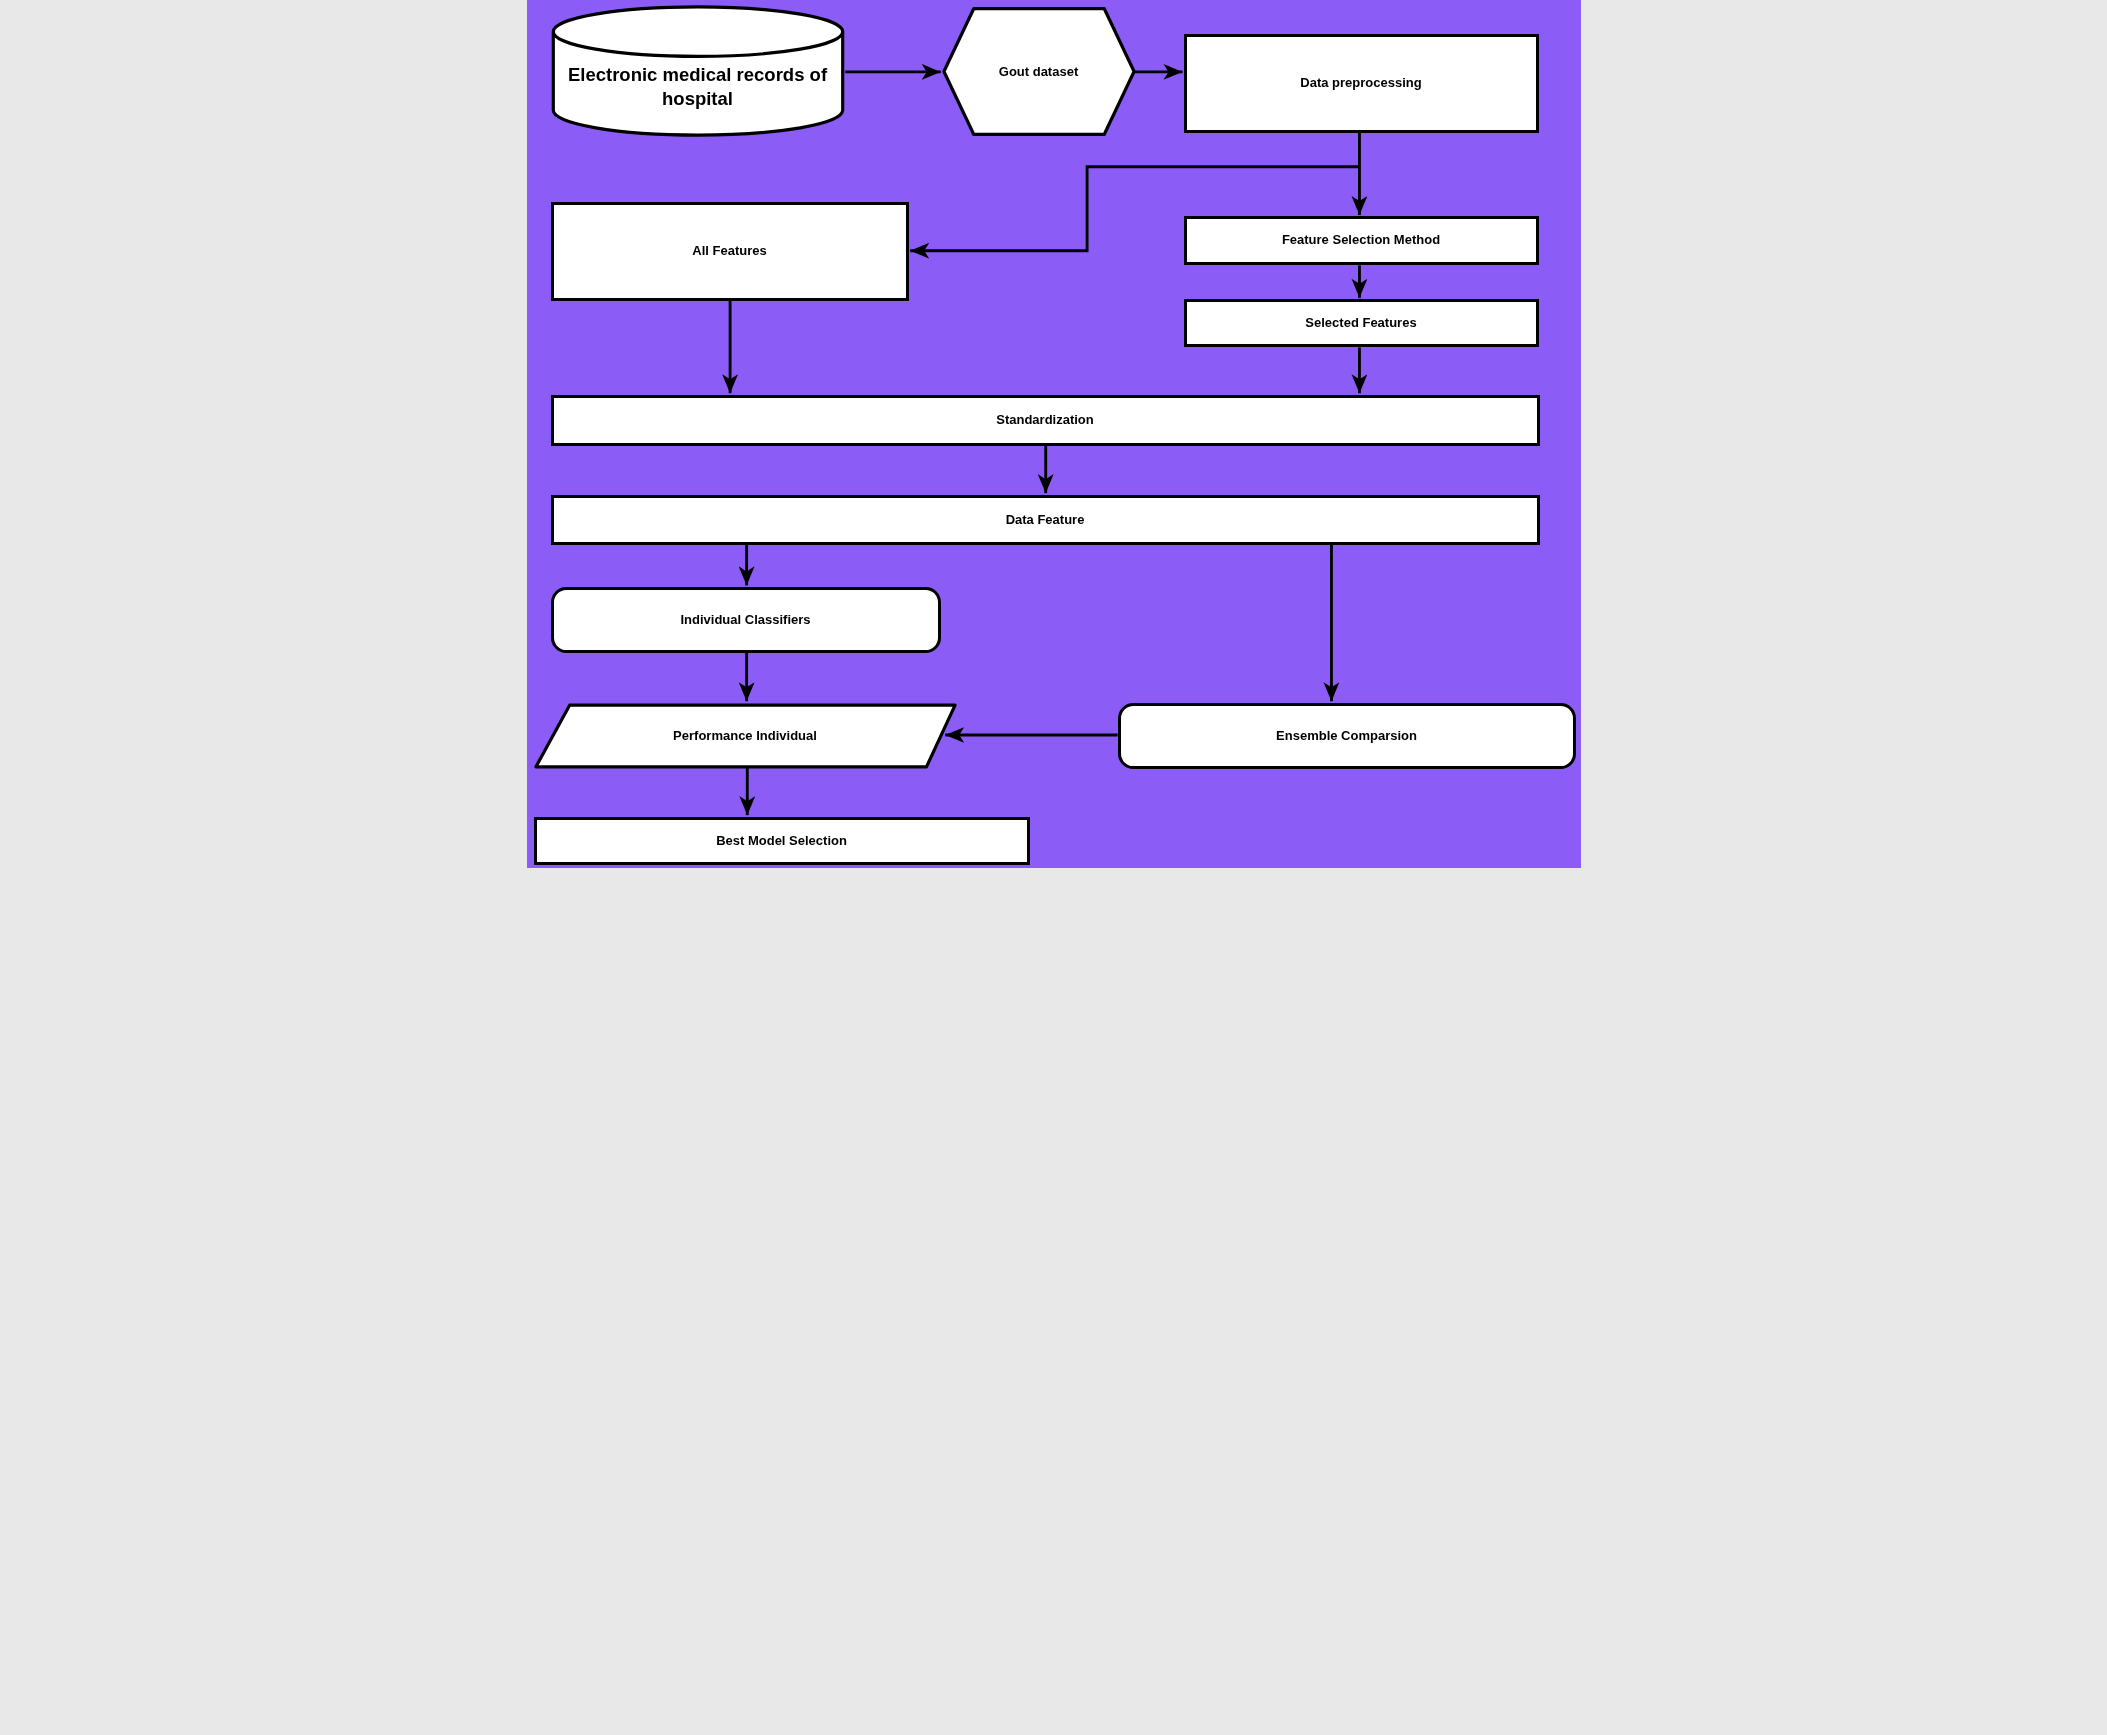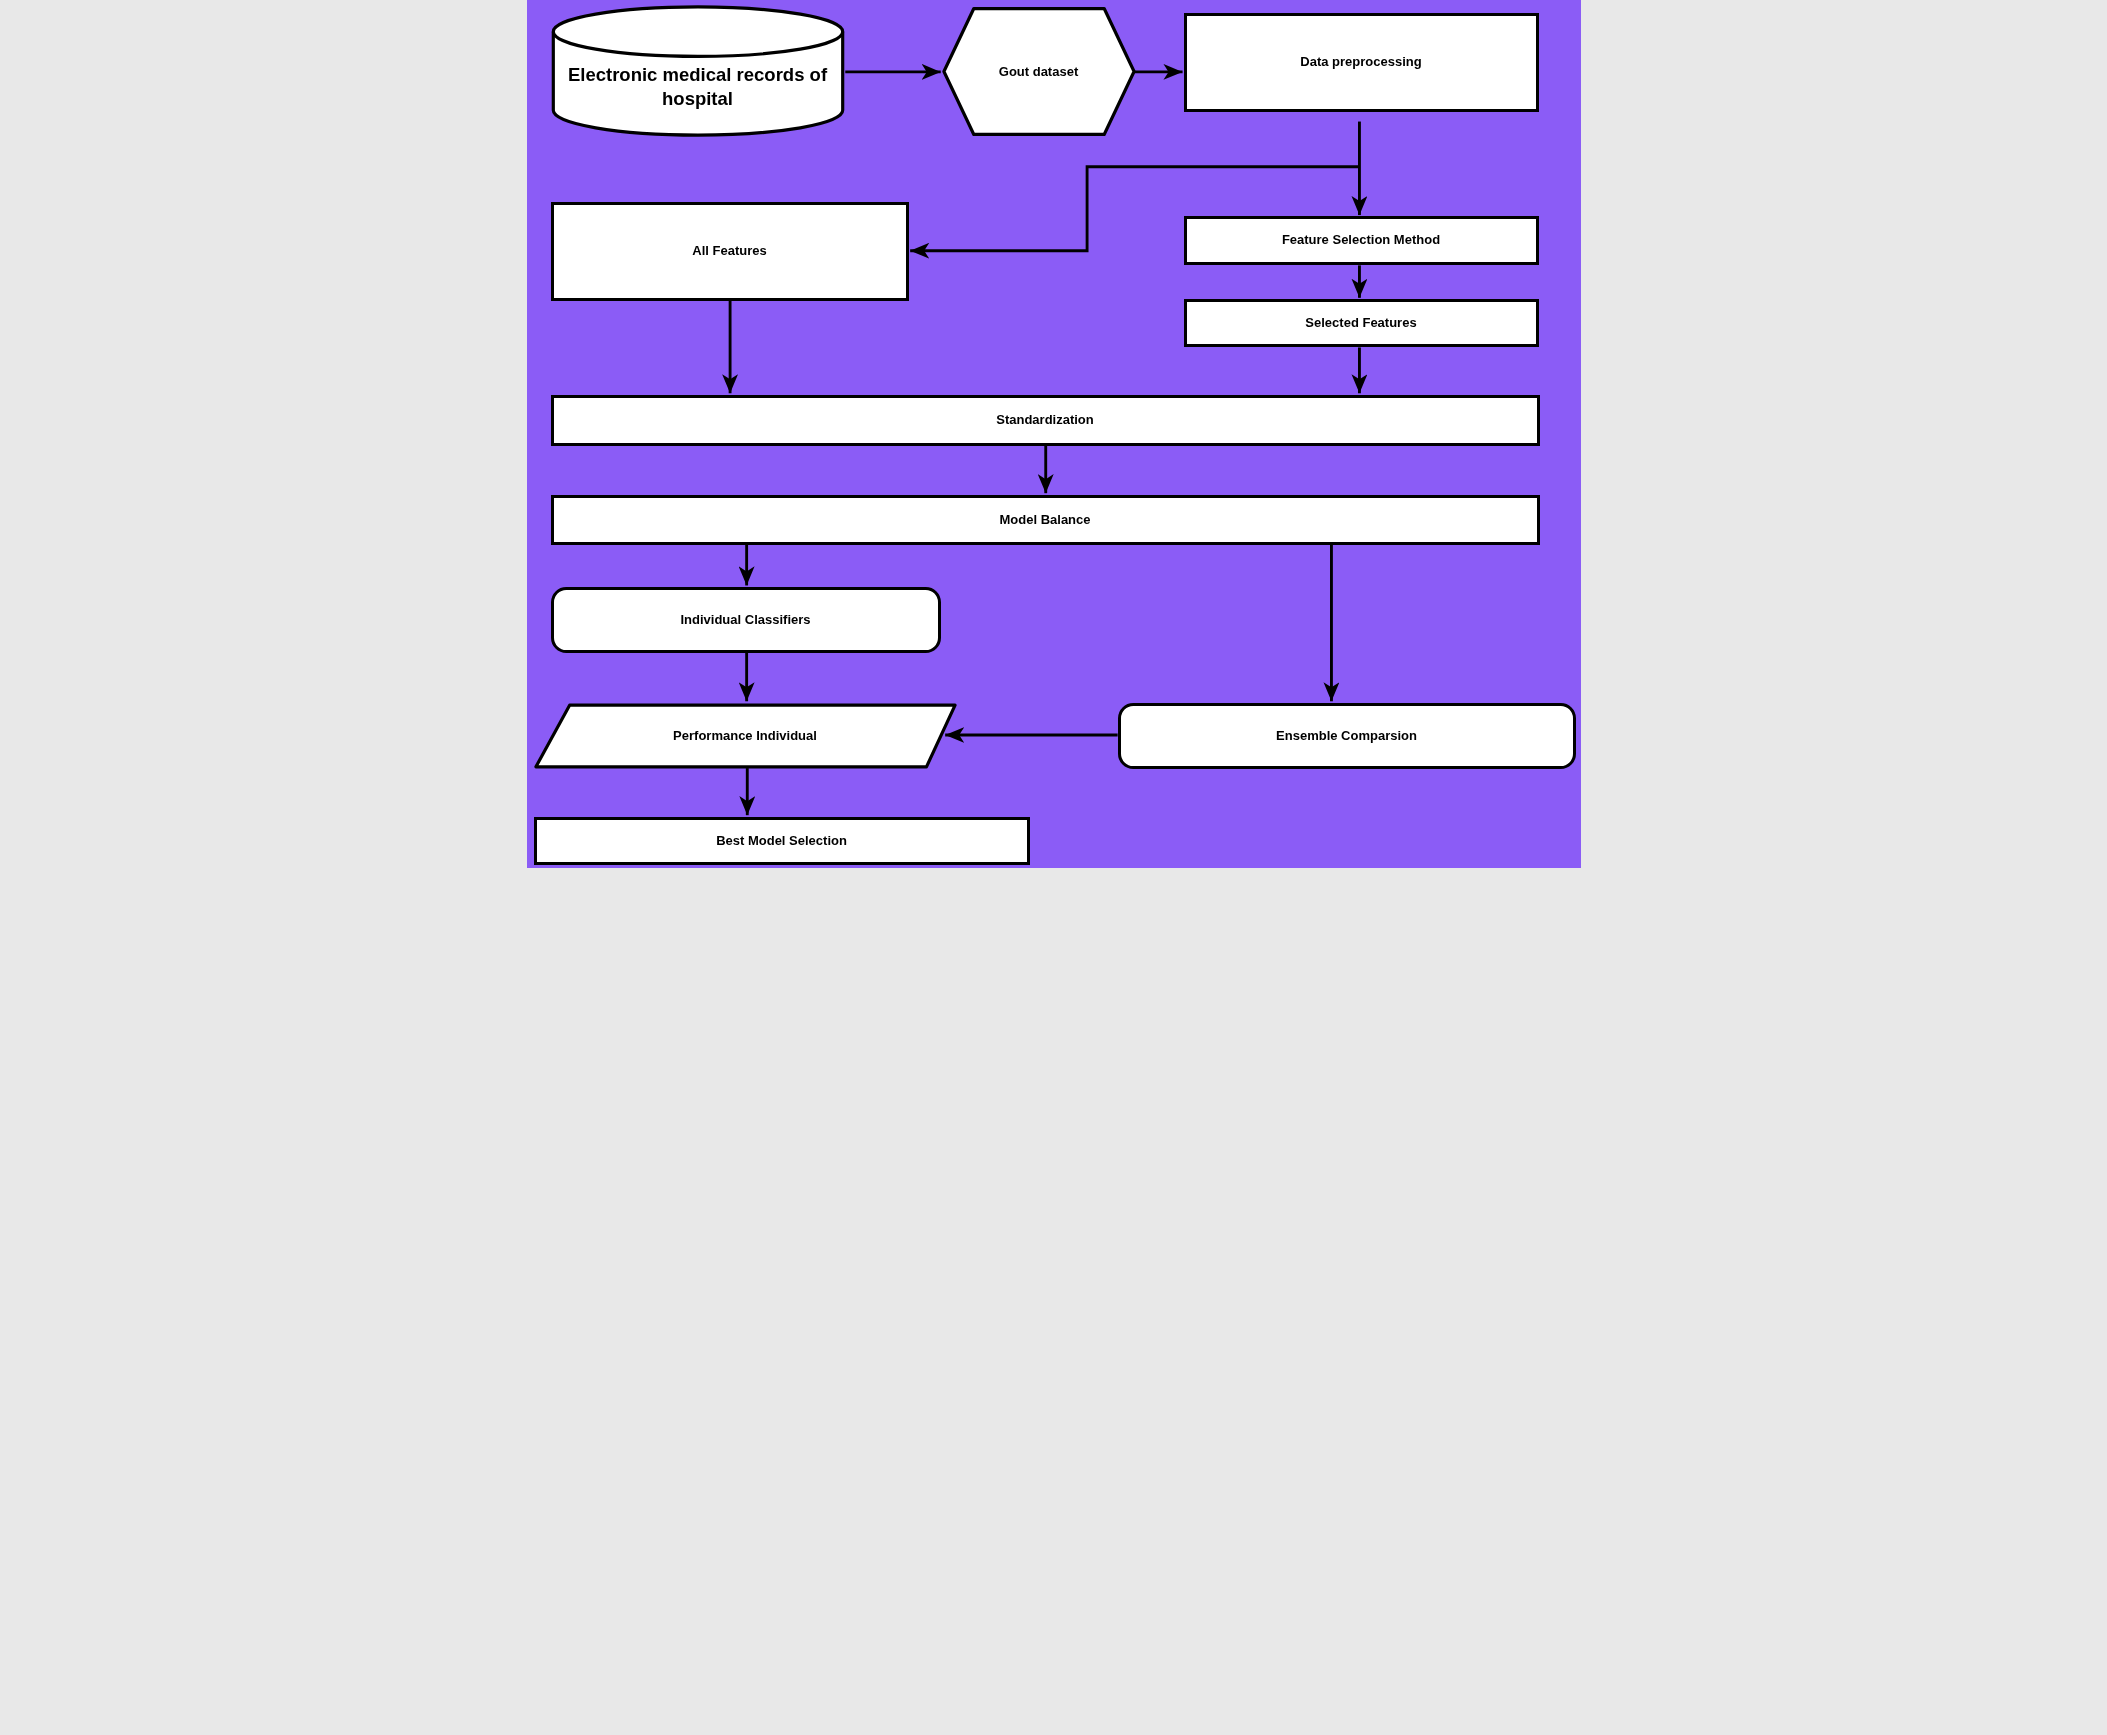--- a/index.html
+++ b/index.html
@@ -67,21 +67,21 @@
 
   <div class="node" style="left:415px; top:6.4px; width:194px; height:131px;">
     <svg class="shape hex-svg" viewBox="0 0 305 206" aria-hidden="true">
       <polygon points="3,103 50,4 255,4 302,103 255,202 50,202"></polygon>
     </svg>
     <div class="label">
       <div class="inner">Gout dataset</div>
     </div>
   </div>
 
-  <div class="node rect" style="left:657px; top:13px; width:355px; height:99px;">
+  <div class="node rect" style="left:657px; top:34px; width:355px; height:99px;">
     <div class="label">
       <div class="inner">Data preprocessing</div>
     </div>
   </div>
 
   <div class="node rect" style="left:24px; top:202px; width:358px; height:99px;">
     <div class="label">
       <div class="inner">All Features</div>
     </div>
   </div>
@@ -99,21 +99,21 @@
   </div>
 
   <div class="node rect" style="left:24px; top:395px; width:989px; height:51px;">
     <div class="label">
       <div class="inner">Standardization</div>
     </div>
   </div>
 
   <div class="node rect" style="left:24px; top:495px; width:989px; height:50px;">
     <div class="label">
-      <div class="inner">Model Balance</div>
+      <div class="inner">Data Feature</div>
     </div>
   </div>
 
   <div class="node round" style="left:24px; top:587px; width:390px; height:66px;">
     <div class="label">
       <div class="inner">Individual Classifiers</div>
     </div>
   </div>
 
   <div class="node round" style="left:591px; top:703px; width:458px; height:66px;">

